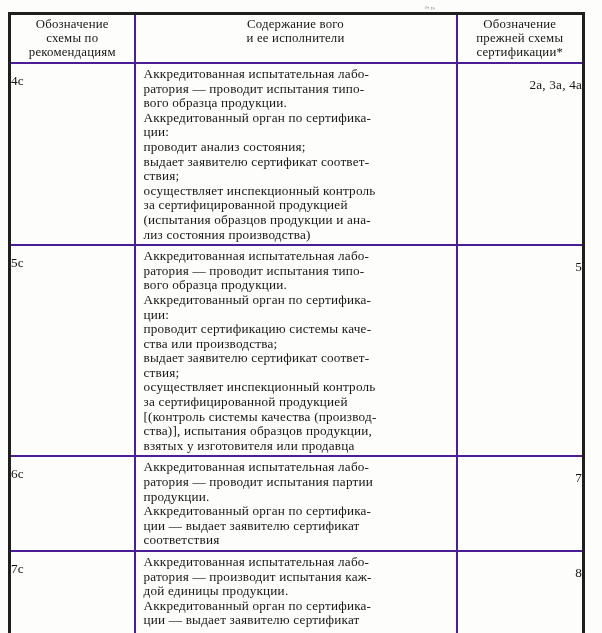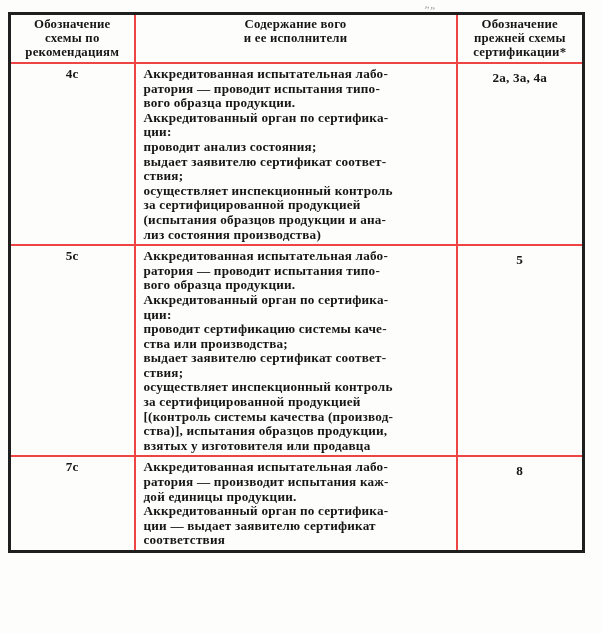--- a/index.html
+++ b/index.html
@@ -31,47 +31,46 @@
     top: 12px;
     width: 574px;
     border-collapse: collapse;
     table-layout: fixed;
     border: 3px solid #1f1f1f;
   }
   col.c1 { width: 125px; }
   col.c2 { width: 322px; }
   col.c3 { width: 127px; }
   .cell {
-    border: 2px solid #ef4444;
+    border: 2px solid #4c1d95;
     vertical-align: top;
-    font-weight: 700;
+    font-weight: 400;
     font-size: 13.2px;
     line-height: 14.6px;
     letter-spacing: 0.2px;
     padding: 0;
   }
   th.cell {
     text-align: center;
     white-space: pre-line;
     font-size: 12.8px;
     line-height: 14.2px;
     padding-top: 2px;
     height: 45px;
   }
   td.scheme {
-    text-align: center;
-    padding-top: 3px;
+    padding-top: 10px;
   }
   td.content {
     white-space: pre-line;
     padding: 3px 12px 2px 8px;
   }
   td.previous {
-    text-align: center;
-    padding-top: 7px;
+    text-align: right;
+    padding-top: 14px;
   }
   tr.r0 { height: 181px; }
   tr.r1 { height: 205px; }
   tr.r2 { height: 91px; }
   tr.r3 { height: 93px; }
 </style>
 </head>
 <body>
 
 <div class="page">
@@ -124,20 +123,30 @@
 ства или производства;
 выдает заявителю сертификат соответ-
 ствия;
 осуществляет инспекционный контроль
 за сертифицированной продукцией
 [(контроль системы качества (производ-
 ства)], испытания образцов продукции,
 взятых у изготовителя или продавца</td>
         <td class="cell previous">5</td>
       </tr>
+      <tr class="r2">
+        <td class="cell scheme">6с</td>
+        <td class="cell content">Аккредитованная испытательная лабо-
+ратория — проводит испытания партии
+продукции.
+Аккредитованный орган по сертифика-
+ции — выдает заявителю сертификат
+соответствия</td>
+        <td class="cell previous">7</td>
+      </tr>
       <tr class="r3">
         <td class="cell scheme">7с</td>
         <td class="cell content">Аккредитованная испытательная лабо-
 ратория — производит испытания каж-
 дой единицы продукции.
 Аккредитованный орган по сертифика-
 ции — выдает заявителю сертификат
 соответствия</td>
         <td class="cell previous">8</td>
       </tr>

